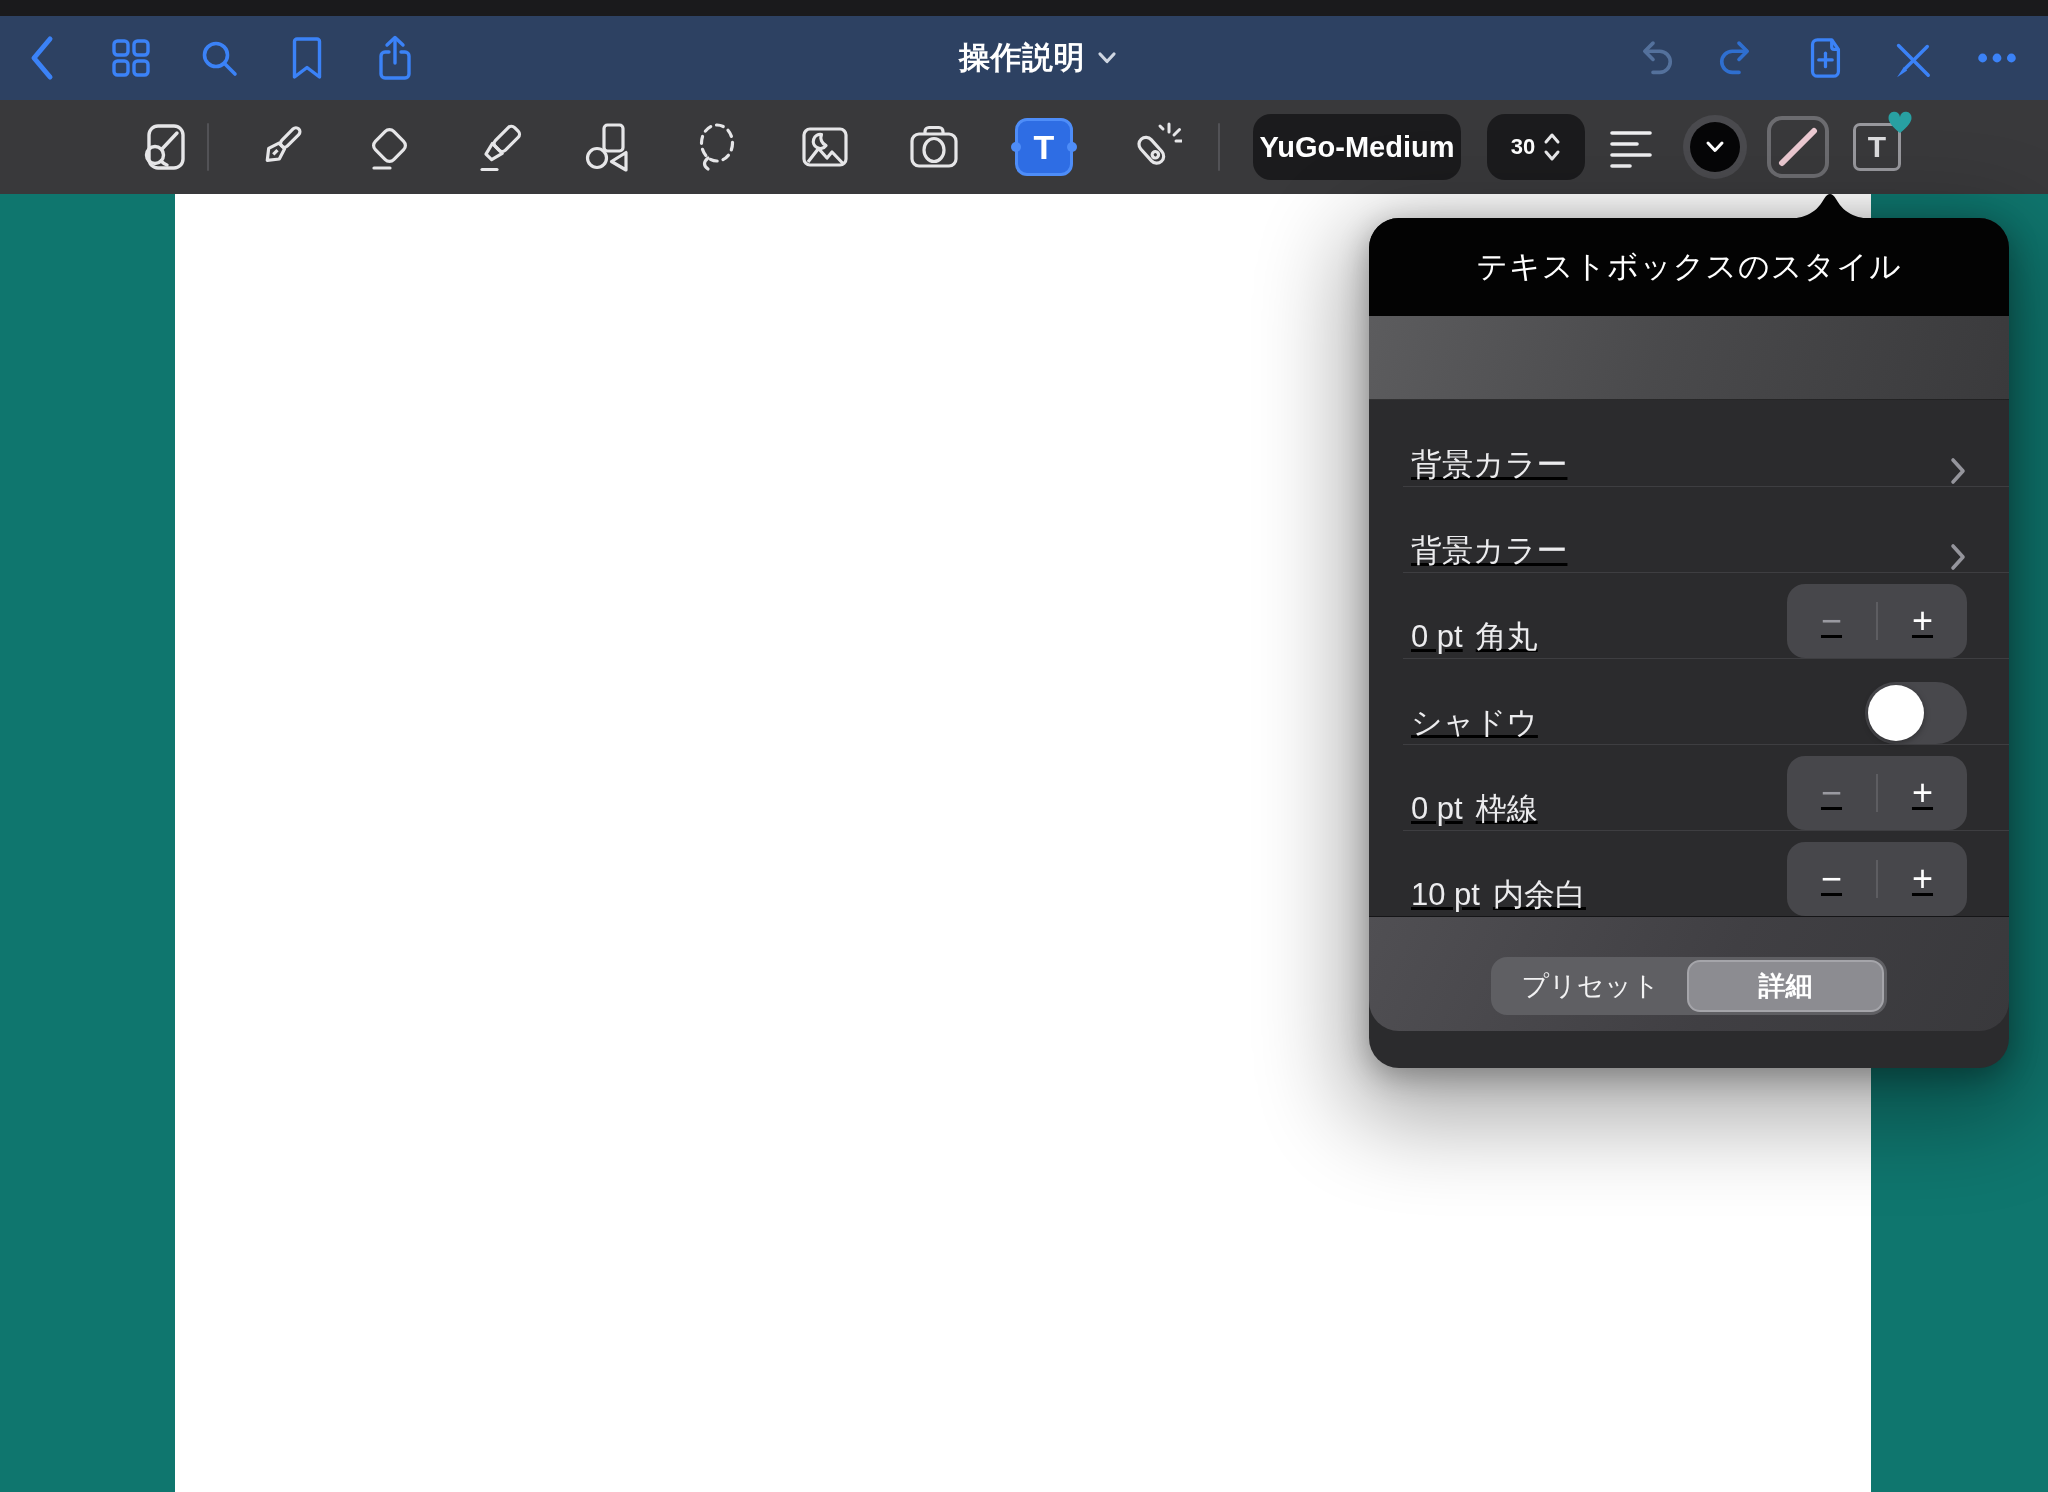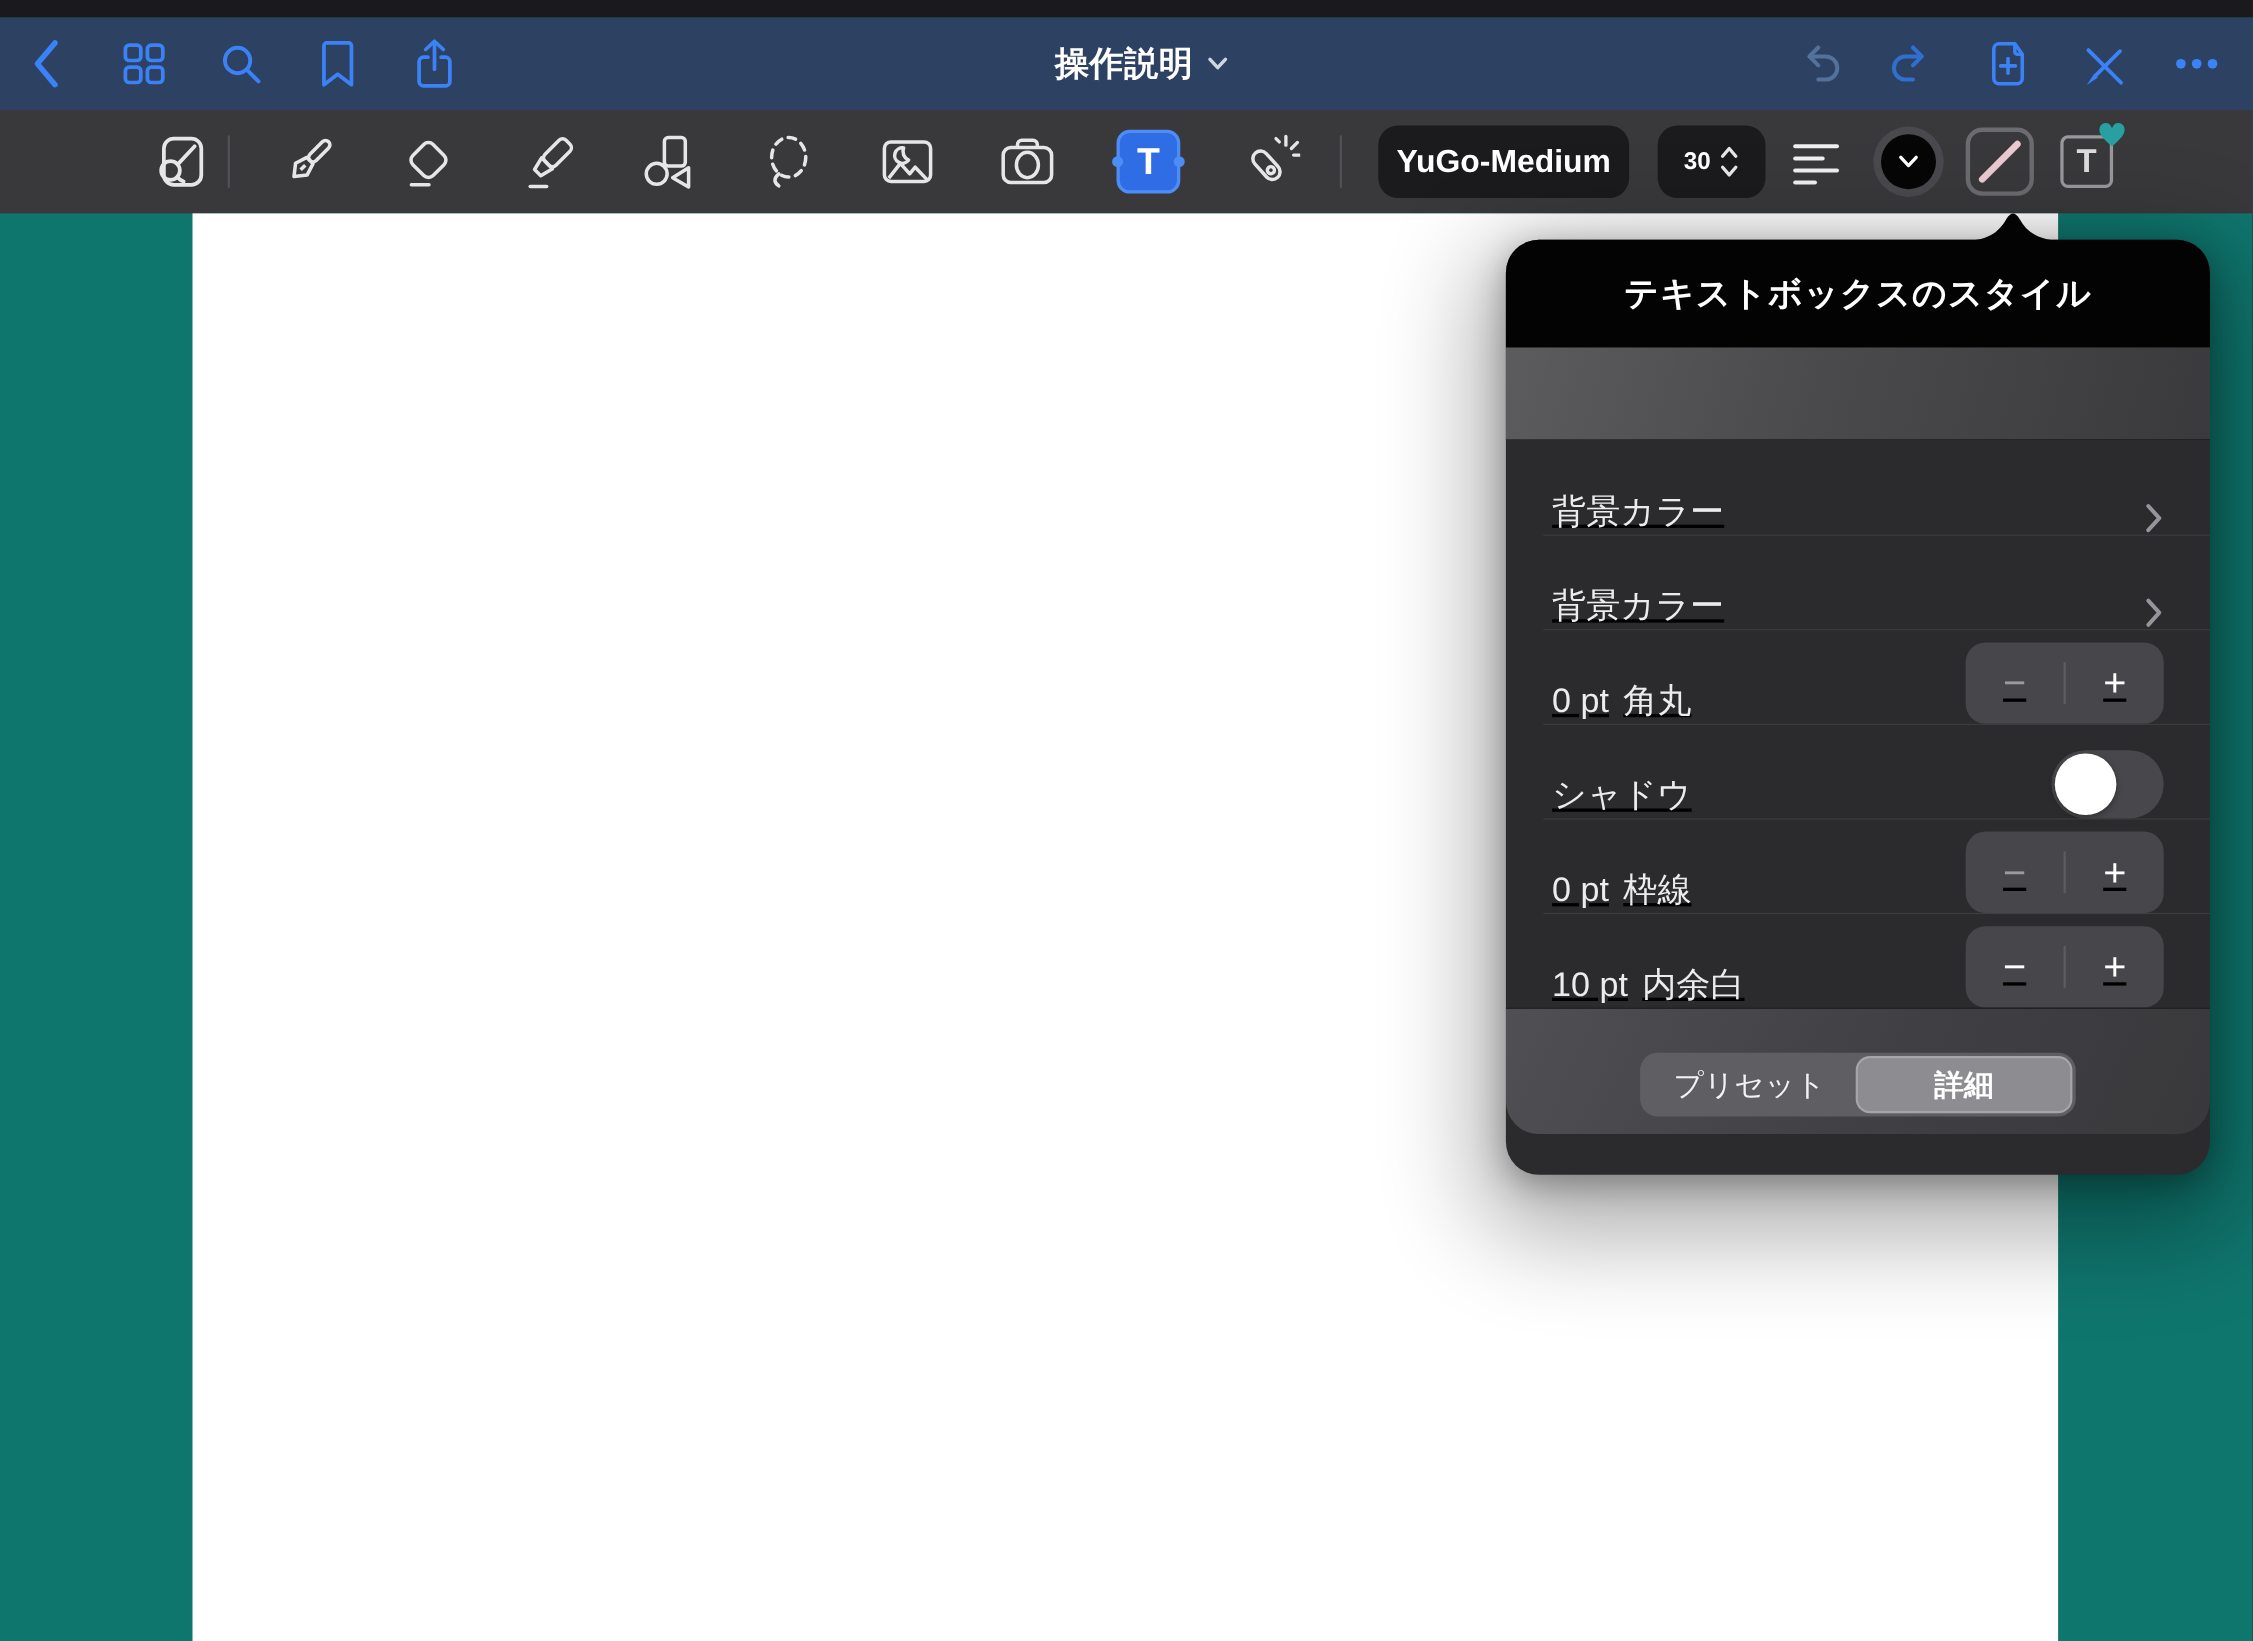--- a/index.html
+++ b/index.html
@@ -26,21 +26,21 @@
   .tdiv1{margin:0 43px 0 -40px;}
   .tdiv2{margin:0 33px 0 -17px;}
   .text-tool-btn{width:58px;height:58px;border-radius:12px;background:#2e6de4;border:3px solid #4e8df8;
         box-sizing:border-box;display:flex;align-items:center;justify-content:center;position:relative;}
   .text-tool-btn .tglyph{color:#fff;font-size:34px;font-weight:bold;line-height:1;}
   .handle{position:absolute;width:10px;height:10px;border-radius:50%;background:#4e8df8;top:50%;margin-top:-5px;}
   .handle.l{left:-7px;} .handle.r{right:-7px;}
 
   .pill-btn{height:66px;border-radius:18px;background:#1b1b1d;display:flex;align-items:center;
             justify-content:center;color:#fff;flex:0 0 auto;}
-  .font-btn{width:228px;font-size:29px;font-weight:bold;margin-right:26px;}
+  .font-btn{width:208px;font-size:29px;font-weight:bold;margin-right:26px;}
   .size-btn{width:98px;font-size:22px;font-weight:bold;gap:8px;margin-right:18px;}
 
   .color-swatch{width:64px;height:64px;border-radius:50%;background:#4a4a4e;display:flex;
                 align-items:center;justify-content:center;flex:0 0 auto;margin-right:20px;}
   .color-swatch .inner{width:50px;height:50px;border-radius:50%;background:#060607;display:flex;
                 align-items:center;justify-content:center;}
   .stroke-btn{width:62px;height:62px;border-radius:15px;border:4px solid #6c6c70;box-sizing:border-box;
               display:flex;align-items:center;justify-content:center;flex:0 0 auto;margin-right:22px;}
   .tbox-btn{width:56px;height:56px;position:relative;flex:0 0 auto;margin-right:0;}
   .tbox-frame{position:absolute;left:2px;top:4px;width:48px;height:48px;border:3.5px solid #98989d;
@@ -51,21 +51,21 @@
   
   .page{position:absolute;left:175px;top:178px;width:1696px;height:1314px;background:#ffffff;}
 
   
   .popover{position:absolute;left:1369px;top:202px;width:640px;height:850px;border-radius:30px;
            background:#2b2b2d;z-index:40;
            box-shadow:0 30px 90px 24px rgba(0,0,0,.32), 0 8px 30px rgba(0,0,0,.30);}
   .pop-arrow{position:absolute;left:413px;top:-27px;width:96px;height:28px;}
   .pop-header{height:98px;background:#030303;border-radius:30px 30px 0 0;display:flex;
               align-items:center;justify-content:center;}
-  .pop-header span{color:#ffffff;font-size:31px;font-weight:bold;letter-spacing:1px;}
+  .pop-header span{color:#ffffff;font-size:31px;font-weight:normal;letter-spacing:1px;}
   .pop-preview{height:84px;background:linear-gradient(105deg,#5c5c5e 0%,#4a4a4c 45%,#3a3a3c 100%);
                border-bottom:1px solid rgba(0,0,0,.45);box-sizing:border-box;}
   .pop-rows{}
   .row{height:86px;display:flex;align-items:flex-end;padding:0 42px;position:relative;box-sizing:border-box;text-decoration:underline;}
   .row:not(:first-child)::before{content:"";position:absolute;left:34px;right:0;top:0;height:1px;background:#3e3e41;}
   .row-text{display:flex;align-items:baseline;gap:13px;color:#ececee;font-size:31px;font-weight:500;}
   .row-right{margin-left:auto;display:flex;align-items:center;}
 
   .stepper{width:180px;height:74px;border-radius:18px;background:#47474b;display:flex;align-items:center;}
   .step{flex:1;display:flex;align-items:center;justify-content:center;font-size:36px;color:#ffffff;

